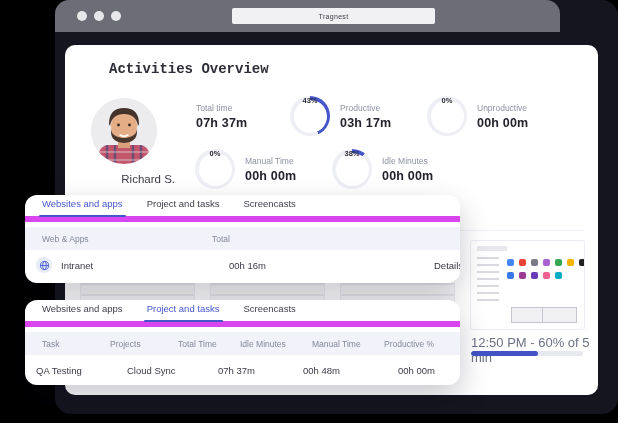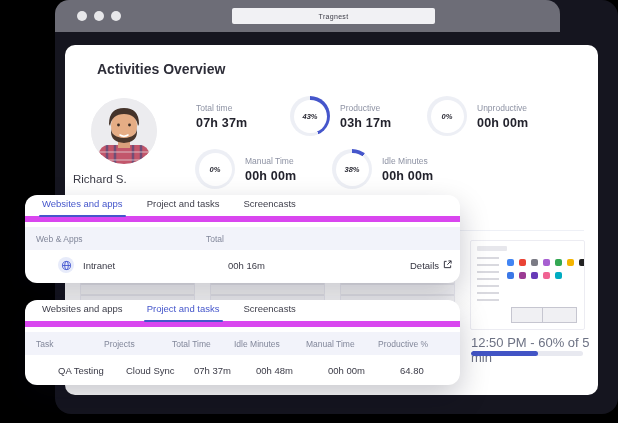--- a/index.html
+++ b/index.html
@@ -15,30 +15,30 @@
   .browser-bar { position:absolute; left:55px; top:0; width:505px; height:32px;
                  background:#6d6d77; border-radius:14px 14px 0 0; }
   .dots { position:absolute; left:22px; top:11px; display:flex; gap:7px; }
   .dot { width:10px; height:10px; border-radius:50%; background:#e7e7ea; }
   .url-pill { position:absolute; left:177px; top:8px; width:203px; height:16px;
               background:#f1f1f4; border-radius:2px; display:flex; align-items:center;
               justify-content:center; font-size:7px; color:#3c3c46; letter-spacing:.3px; }
   
   .dashboard { position:absolute; left:65px; top:45px; width:533px; height:350px;
                background:#fff; border-radius:10px; overflow:hidden; }
-  .dash-title { position:absolute; left:32px; top:16px; font-size:14px; font-weight:700; color:#2e2e39; }
-  .profile { position:absolute; left:8px; top:53px; width:102px; text-align:left; }
+  .dash-title { position:absolute; left:44px; top:16px; font-size:14px; font-weight:700; color:#2e2e39;font-family:Liberation Mono, monospace; }
+  .profile { position:absolute; left:8px; top:53px; width:102px; text-align:right; }
   .avatar { width:66px; height:66px; margin:0 auto; border-radius:50%; overflow:hidden; background:#ececef; }
   .profile-name { margin-top:9px; font-size:11.5px; color:#3b3b46; }
   
   .stat { position:absolute; display:flex; align-items:center; gap:10px; }
   .stat-label { font-size:8.5px; color:#8d92a3; }
   .stat-value { font-size:12.5px; font-weight:700; color:#23232d; margin-top:3px; letter-spacing:.2px; }
   .donut { position:relative; width:40px; height:40px; border-radius:50%;
-           background:#edeff5; display:flex; align-items:center; justify-content:center; flex:0 0 40px;font-style:italic; }
+           background:#edeff5; display:flex; align-items:flex-start; justify-content:center; flex:0 0 40px; }
   .donut .hole { position:absolute; inset:3.5px; background:#fff; border-radius:50%; }
   .donut .pct { position:relative; z-index:1; font-size:7.5px; font-weight:700; color:#2a2a34; }
   .divider { position:absolute; left:14px; right:14px; top:185px; height:1px; background:#eef0f6; }
   
   .thumb { position:absolute; top:195px; width:115px; height:90px; background:#fff;
            border:1px solid #ececf2; border-radius:2px; overflow:hidden; }
   .thumb-page { background:
       repeating-linear-gradient(180deg,#f7f7f9 0 9px,#e7e7ec 9px 11px); }
   .t1{left:15px;} .t2{left:145px;} .t3{left:275px;} .t4{left:405px;}
   .thumb-top { position:absolute; left:6px; top:5px; width:30px; height:5px; background:#e7e7ec; border-radius:1px; }
@@ -61,22 +61,22 @@
                 box-shadow:0 12px 30px rgba(8,8,30,.22); z-index:5; overflow:hidden; }
   #card1 { left:25px; top:195px; width:435px; height:88px; }
   #card2 { left:25px; top:300px; width:435px; height:85px; }
   .tabs { display:flex; gap:24px; padding:0 17px; border-bottom:6px solid #d946ef;
           height:27px; align-items:flex-end; }
   .tab { font-size:9.5px; color:#3e3e4a; padding-bottom:7px; position:relative; cursor:pointer; white-space:nowrap; }
   .tab.active { color:#4556cb; }
   .tab.active::after { content:""; position:absolute; left:-3px; right:-3px; bottom:-1px;
                        height:2px; background:#4556cb; border-radius:2px; }
   .thead { display:grid; background:#f2f3fa; height:23px; align-items:center;
-           font-size:8.5px; color:#82879a; padding-left:11px; margin-top:5px; }
-  .trow  { display:grid; align-items:center; height:30px; font-size:9.5px; color:#3a3a46; padding-left:33px; }
+           font-size:8.5px; color:#82879a; padding-left:17px; margin-top:5px; }
+  .trow  { display:grid; align-items:center; height:30px; font-size:9.5px; color:#3a3a46; padding-left:11px;gap:23px; }
   #card1 .thead, #card1 .trow { grid-template-columns:170px 182px 1fr; }
   #card2 .thead, #card2 .trow { grid-template-columns:68px 68px 62px 72px 72px 1fr; }
   .web-cell { display:flex; align-items:center; gap:9px; }
   .site-icon { width:16px; height:16px; border-radius:50%; background:#e7ebfa;
                display:flex; align-items:center; justify-content:center; }
   .details { display:flex; align-items:flex-start; gap:4px; cursor:pointer; color:#33333f; }
 </style>
 </head>
 <body>
 

